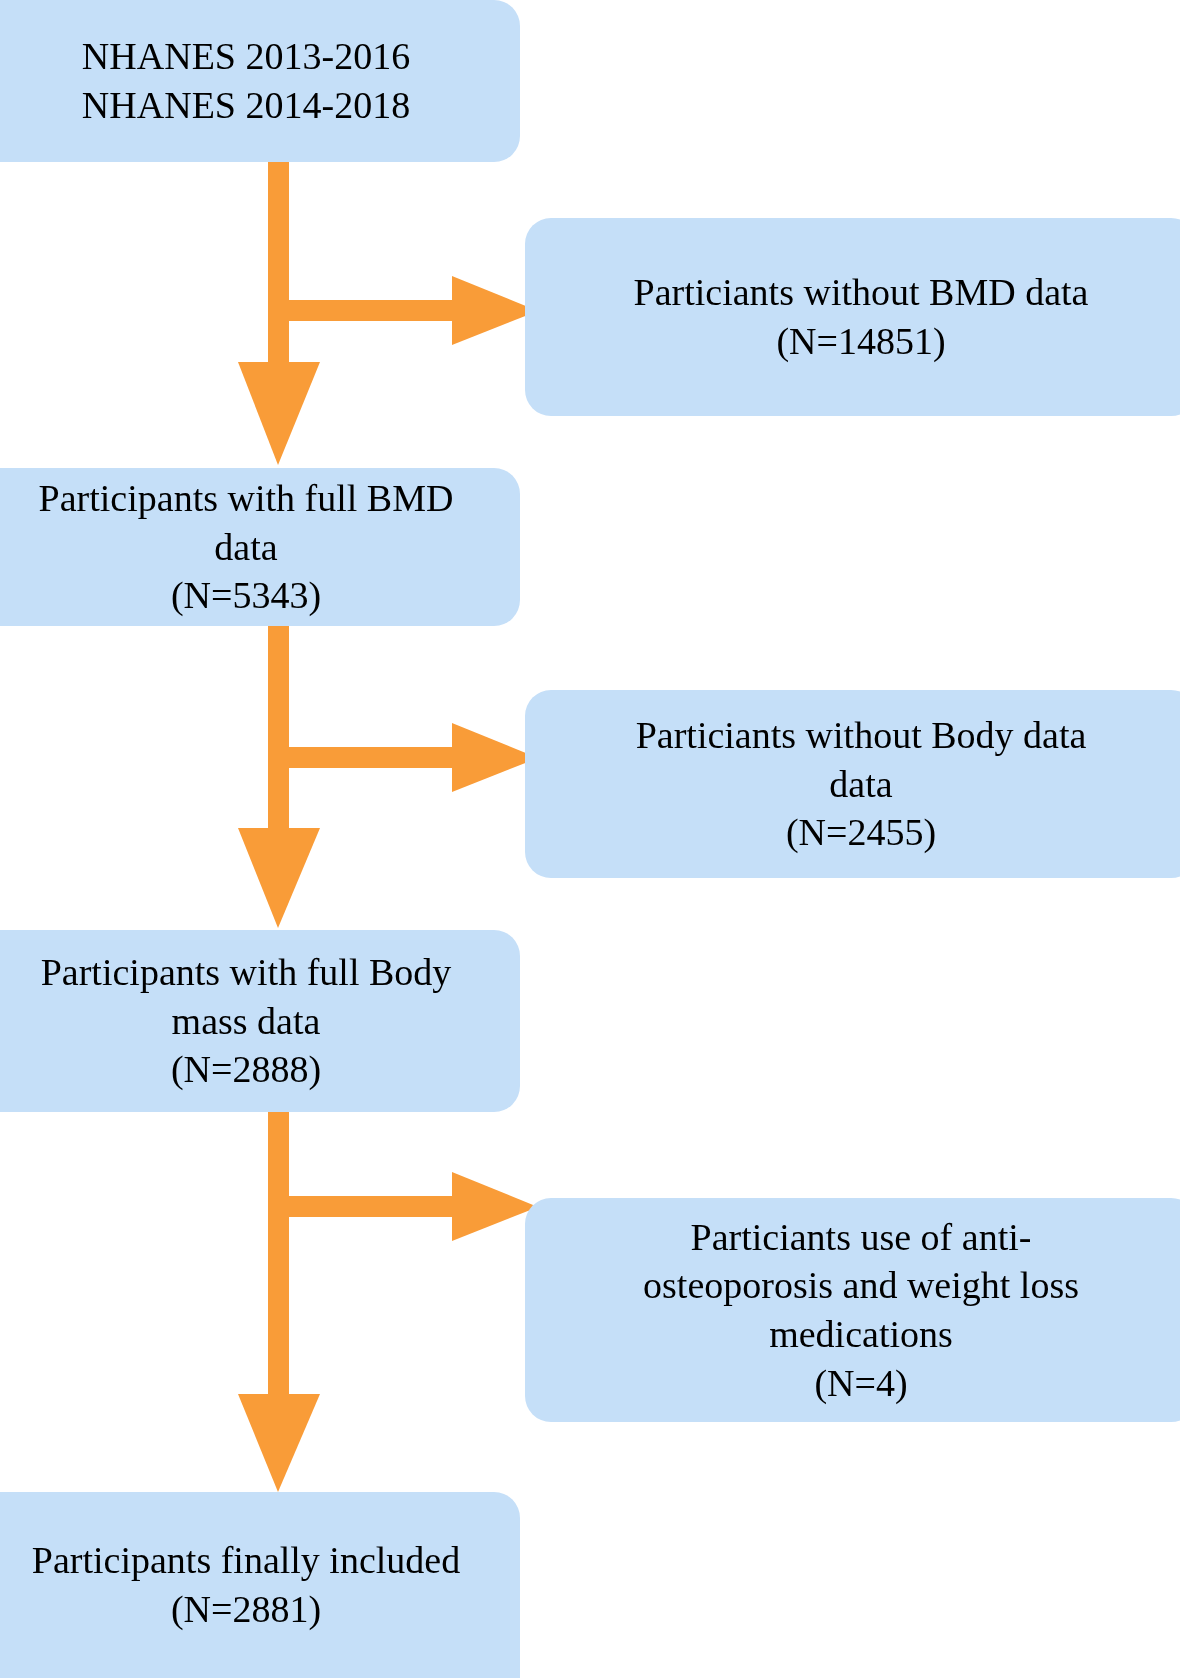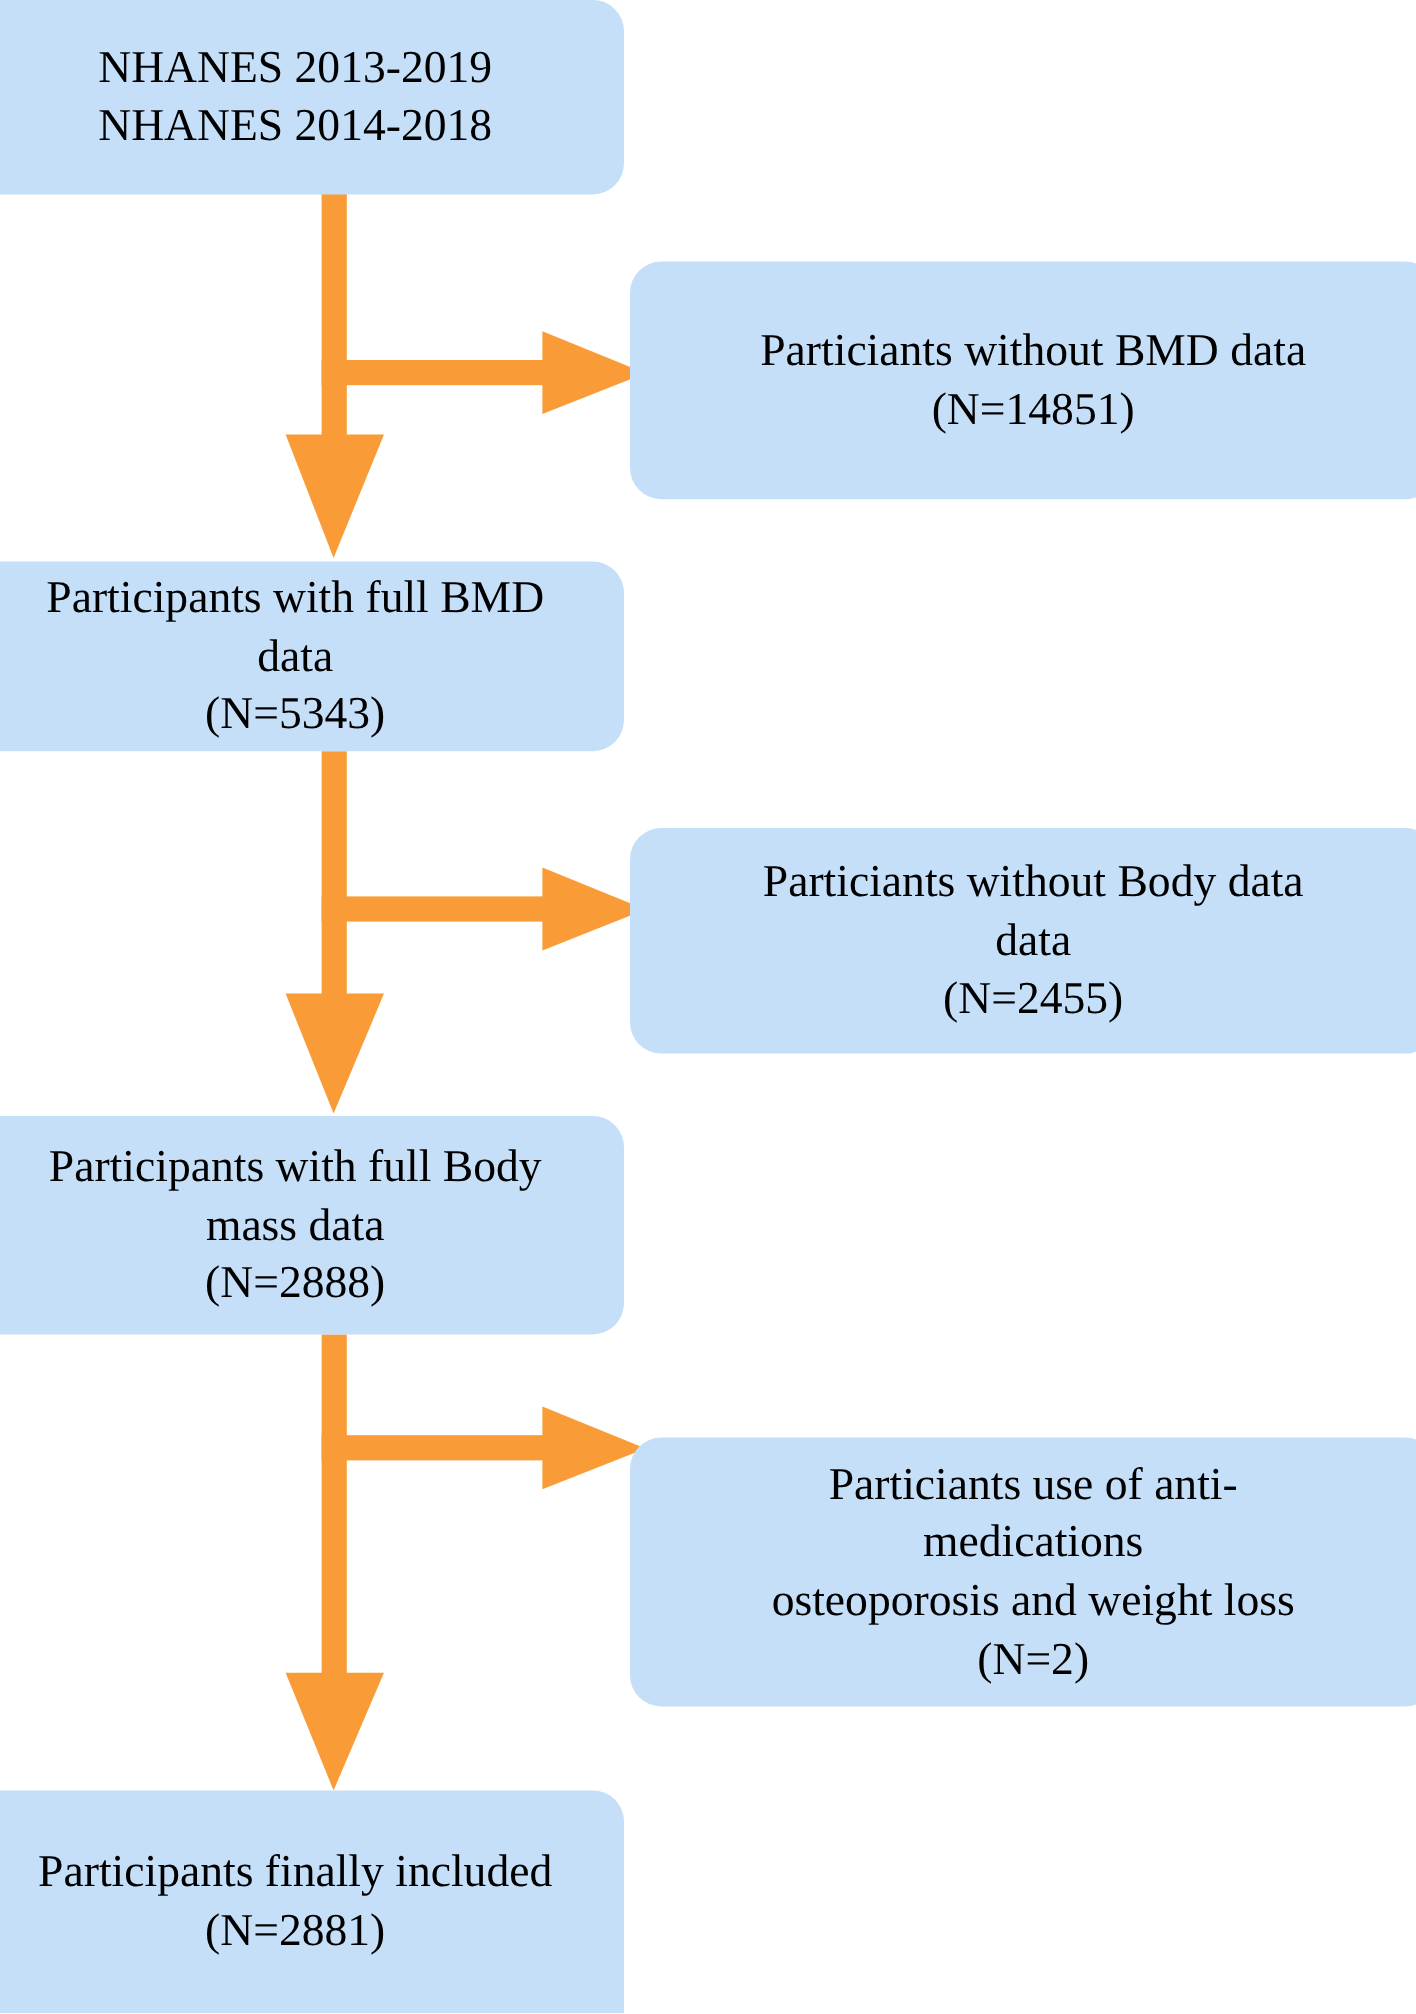--- a/index.html
+++ b/index.html
@@ -91,21 +91,21 @@
       <g fill="#f99c38">
         <rect x="268" y="1112" width="21" height="290"></rect>
         <rect x="268" y="1196" width="200" height="21"></rect>
         <polygon points="452,1172 452,1241 538,1207"></polygon>
         <polygon points="238,1394 320,1394 278,1492"></polygon>
       </g>
     </svg>
   </div>
 
   <div class="node left" id="node-source">
-    <span class="line">NHANES 2013-2019</span>
+    <span class="line">NHANES 2013-2016</span>
     <span class="line">NHANES 2014-2018</span>
   </div>
 
   <div class="node right" id="node-ex-bmd">
     <span class="line">Particiants without BMD data</span>
     <span class="line">(N=14851)</span>
   </div>
 
   <div class="node left" id="node-bmd">
     <span class="line">Participants with full BMD</span>
@@ -120,23 +120,23 @@
   </div>
 
   <div class="node left" id="node-mass">
     <span class="line">Participants with full Body</span>
     <span class="line">mass data</span>
     <span class="line">(N=2888)</span>
   </div>
 
   <div class="node right" id="node-ex-meds">
     <span class="line">Particiants use of anti-</span>
+    <span class="line">osteoporosis and weight loss</span>
     <span class="line">medications</span>
-    <span class="line">osteoporosis and weight loss</span>
-    <span class="line">(N=2)</span>
+    <span class="line">(N=4)</span>
   </div>
 
   <div class="node left" id="node-final">
     <span class="line">Participants finally included</span>
     <span class="line">(N=2881)</span>
   </div>
 
 </div>
 
 </body></html>

